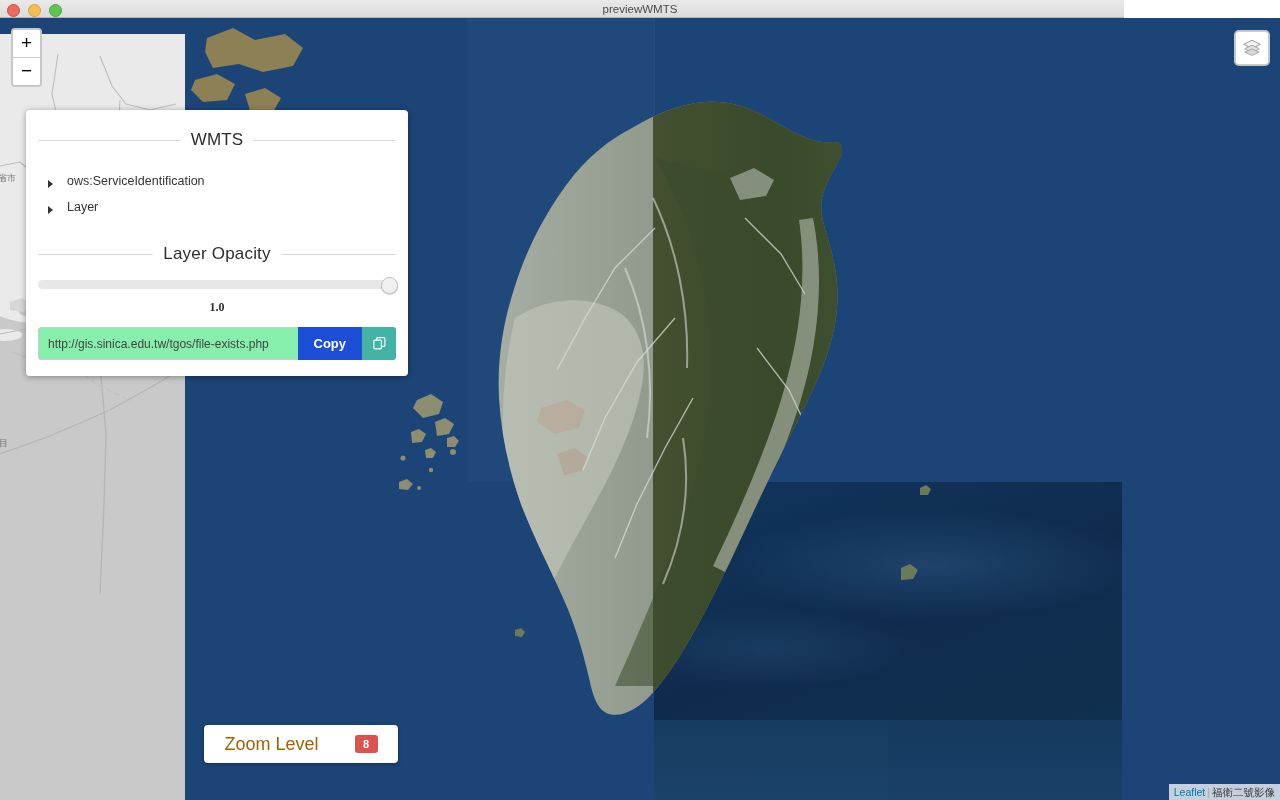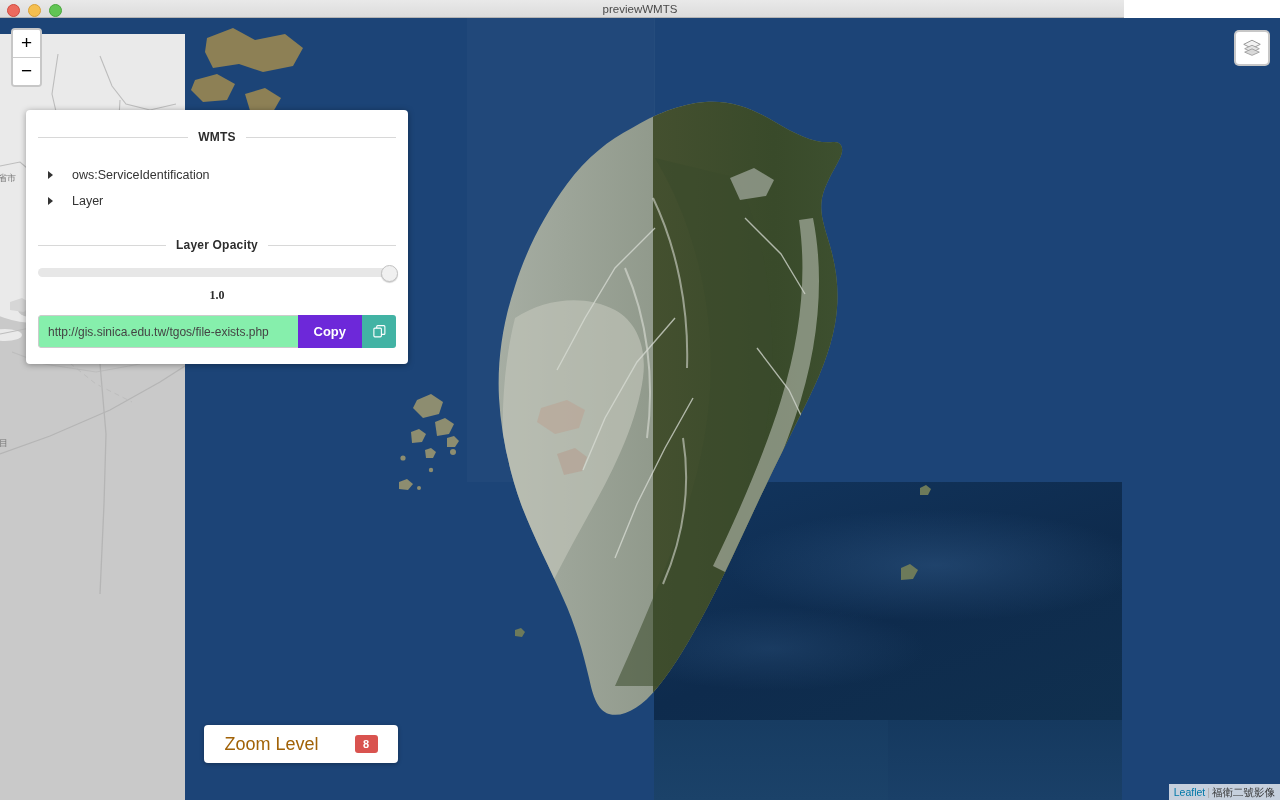--- a/index.html
+++ b/index.html
@@ -222,33 +222,33 @@
     align-items: center;
     gap: 10px;
     margin: 8px 0 4px 0;
   }
   .legend .rule {
     flex: 1;
     height: 1px;
     background: #d8d8d8;
   }
   .legend .lbl {
-    font-size: 12px;
-    font-weight: bold;
+    font-size: 17px;
+    font-weight: normal;
     color: #2d2d2d;
     white-space: nowrap;
     letter-spacing: .2px;
   }
   .tree {
     padding: 14px 0 16px 10px;
   }
   .tree-item {
     display: flex;
-    align-items: center;
-    gap: 19px;
+    align-items: flex-end;
+    gap: 14px;
     padding: 6px 0;
     cursor: pointer;
   }
   .caret {
     width: 0; height: 0;
     border-left: 5px solid #333;
     border-top: 4px solid transparent;
     border-bottom: 4px solid transparent;
     flex: none;
   }
@@ -296,21 +296,21 @@
     border-right: none;
     border-radius: 3px 0 0 3px;
     padding: 0 9px;
     font-size: 12px;
     color: #444;
     outline: none;
     font-family: "Liberation Sans", sans-serif;
     background: #86efac;
   }
   .copy-btn {
-    background: #6d28d9;
+    background: #1d4ed8;
     color: #fff;
     border: none;
     font-size: 13px;
     font-weight: bold;
     padding: 0 16px;
     cursor: pointer;
     font-family: "Liberation Sans", sans-serif;
   }
   .copy-icon-btn {
     background: #42b3a4;

